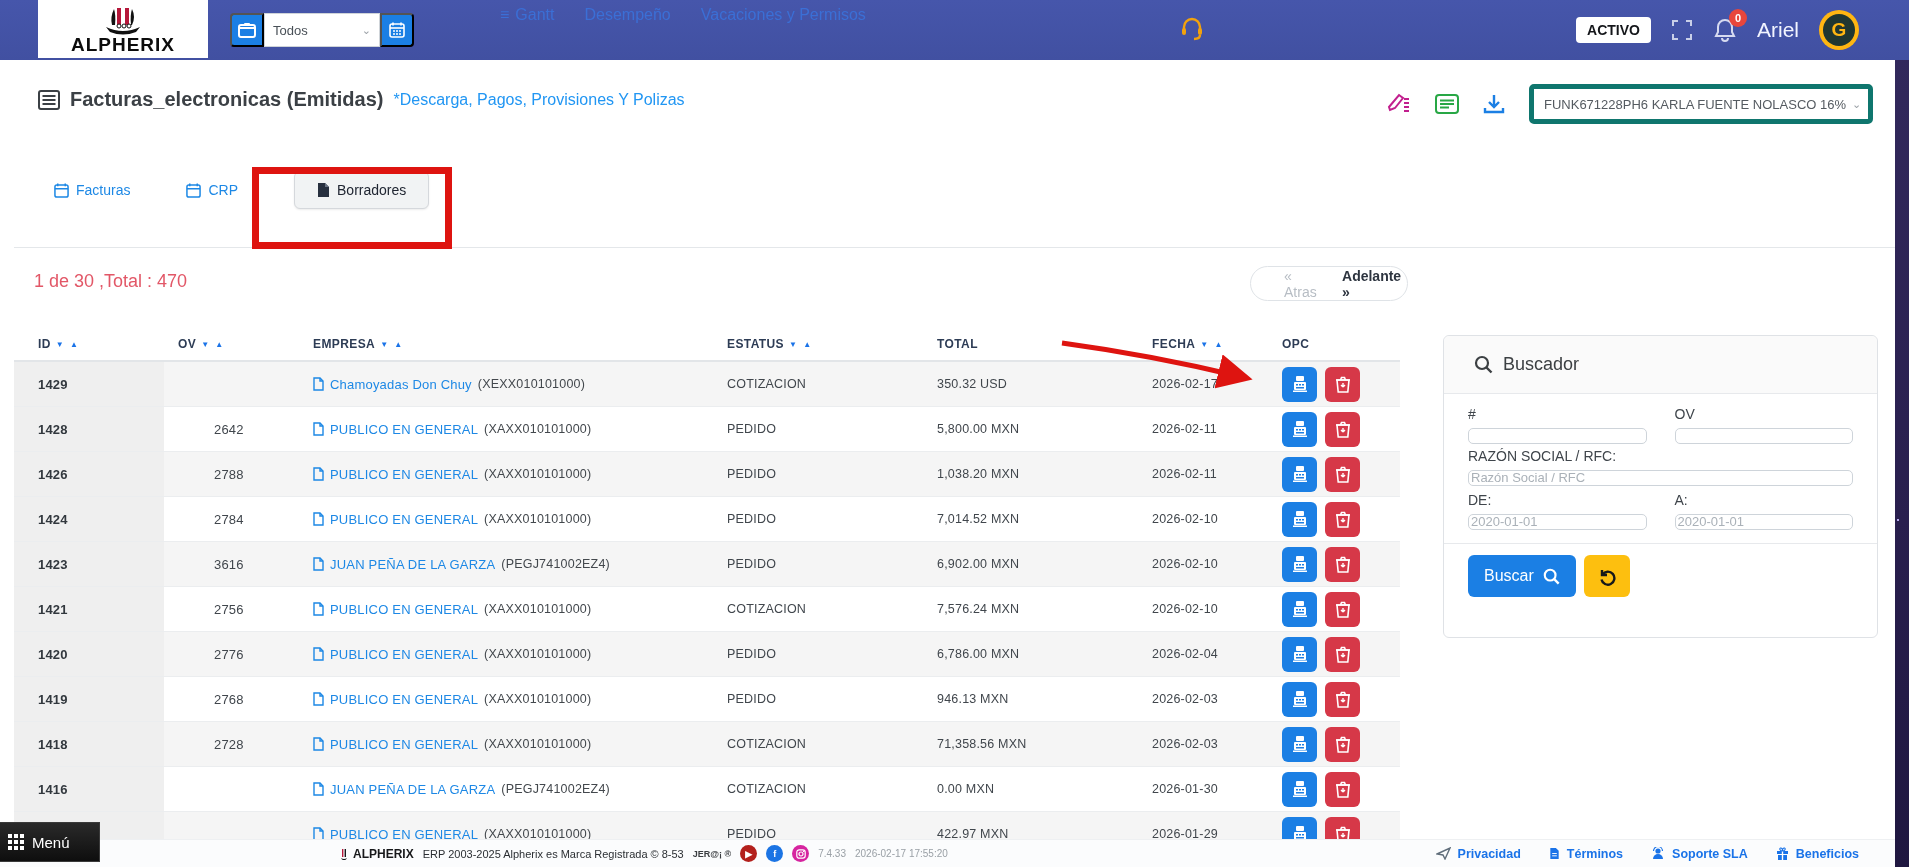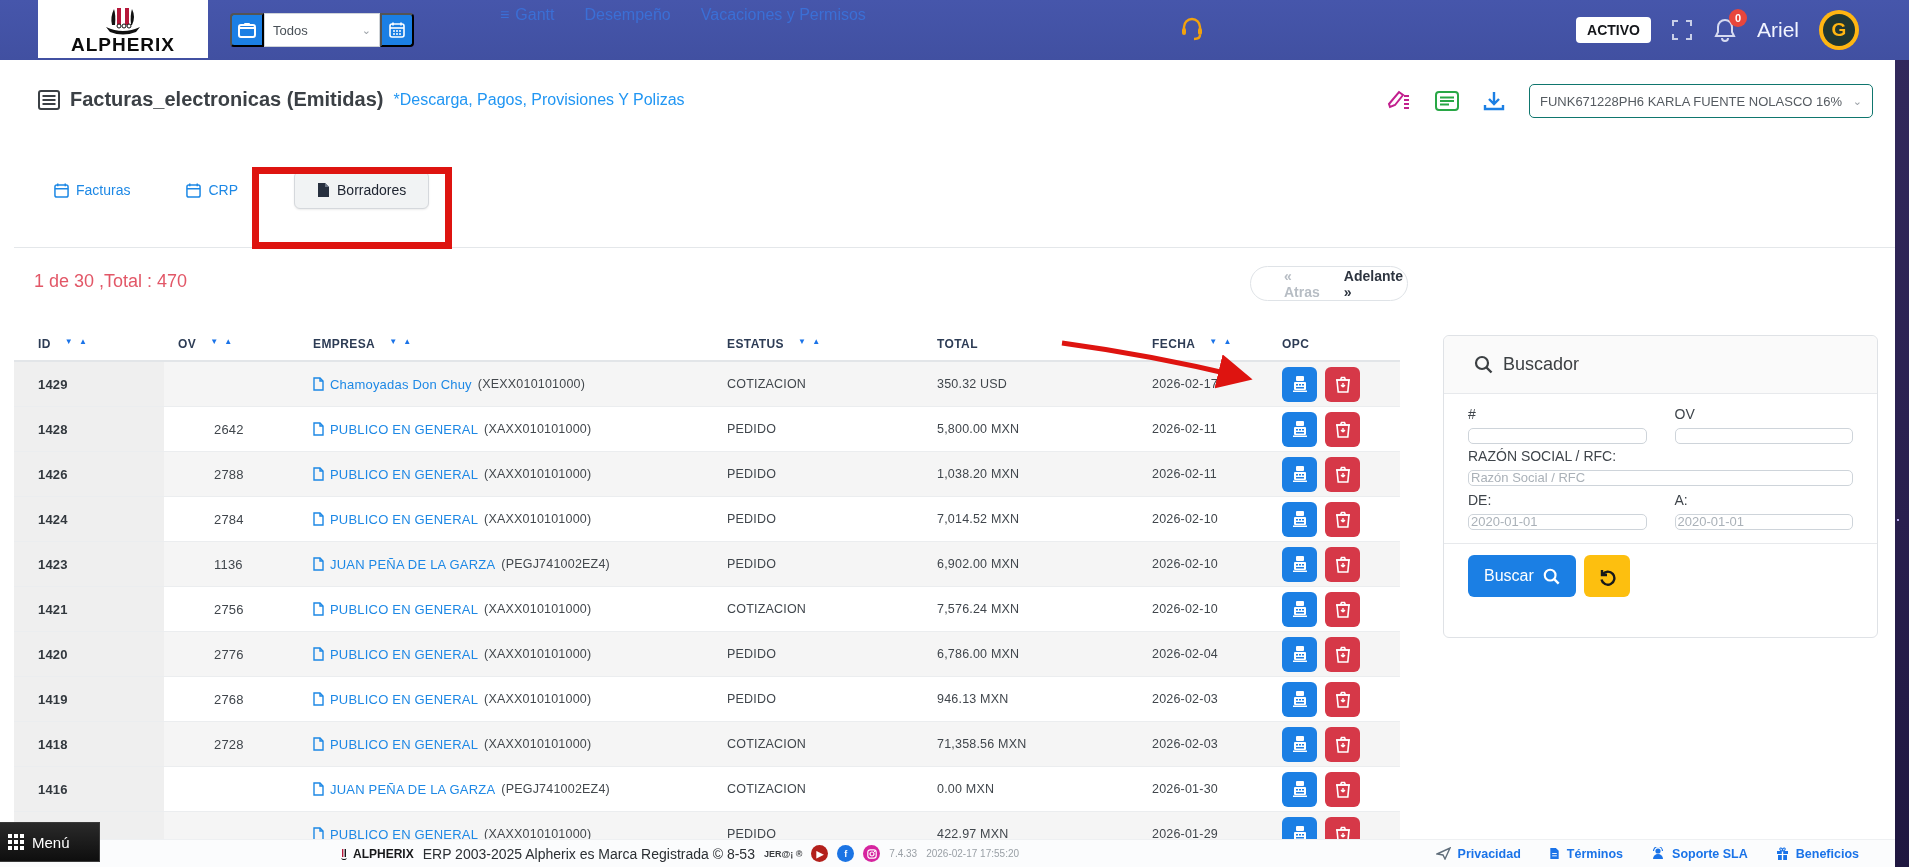--- a/index.html
+++ b/index.html
@@ -39,44 +39,44 @@
   .avatar-inner { width:32px; height:32px; border-radius:50%; background:#203731; color:#ffb612;
     font-weight:bold; font-size:19px; display:flex; align-items:center; justify-content:center; }
 
   
   .content { position:absolute; top:60px; left:0; width:1895px; height:807px; background:#fff; }
 
   .title-bar { position:absolute; top:28px; left:38px; display:flex; align-items:center; gap:10px; }
   .page-title { font-size:20px; color:#3b4045; font-weight:bold; }
   .page-subtitle { font-size:16px; color:#2196f3; text-decoration:none; font-weight:normal; }
   .title-right { position:absolute; top:24px; right:22px; display:flex; align-items:center; gap:24px; }
-  .entity-select { width:344px; height:34px; border:1px solid #0f766e; border-radius:5px; background:#fff;
+  .entity-select { width:344px; height:40px; border:5px solid #0f766e; border-radius:5px; background:#fff;
     display:flex; align-items:center; justify-content:space-between; padding:4px 10px;
     font-size:13px; color:#555b61; white-space:nowrap; }
   .chev { color:#9aa0a6; font-size:11px; margin-left:6px; }
 
   .tabs { position:absolute; top:109px; left:54px; display:flex; align-items:center; gap:56px; height:42px; }
   .tab { display:flex; align-items:center; gap:7px; font-size:14px; color:#1d88e5; cursor:pointer; }
   .tab.active { background:#f1f3f4; border:1px solid #d5d8dc; border-radius:6px;
     color:#202632; padding:10px 22px; box-shadow:0 1px 2px rgba(0,0,0,.08); }
   .tabs-divider { position:absolute; top:187px; left:14px; right:0; height:1px; background:#e4e7ea; }
 
   .pag-summary { position:absolute; top:211px; left:34px; font-size:18px; color:#e25767; }
   .pager { position:absolute; top:206px; left:1250px; width:158px; height:35px;
     border:1px solid #dfe3e7; border-radius:18px; background:#fff;
     display:flex; align-items:center; justify-content:center; gap:18px; }
-  .pager .prev { color:#b7bdc4; font-size:14px; font-weight:700;margin-left:33px; }
+  .pager .prev { color:#b7bdc4; font-size:14px; font-weight:400;margin-left:33px; }
   .pager .next { color:#2e3540; font-size:14px; font-weight:bold; }
 
   
   .table { position:absolute; top:268px; left:14px; width:1386px; }
   .tr, .thead { display:grid; grid-template-columns:150px 135px 420px 210px 215px 130px 1fr; align-items:center; }
   .thead { height:34px; border-bottom:2px solid #e2e5e8; }
   .th { font-size:12px; font-weight:bold; color:#2d3c55; letter-spacing:.4px;
-    display:flex; gap:14px; padding-left:8px; }
+    display:flex; align-items:center; gap:5px; padding-left:8px; }
   .th:first-child { padding-left:24px; }
   .th:nth-child(2), .th:nth-child(3) { padding-left:14px; }
   .sort { color:#1a73e8; font-size:8px; letter-spacing:2px; }
   .tr { height:45px; border-bottom:1px solid #ebedef; background:#fff; }
   .tr.stripe { background:#f5f5f5; }
   .td { font-size:12.5px; color:#40464c; padding-left:8px; letter-spacing:.2px; }
   .td-id { font-size:13px; font-weight:600; color:#32383e; padding-left:24px;
     align-self:stretch; display:flex; align-items:center; background:#efefef; }
   .td-ov { padding-left:14px; font-size:13px;margin-left:36px; }
   .td-emp { padding-left:14px; display:flex; align-items:center; gap:6px; white-space:nowrap; }
@@ -113,21 +113,21 @@
     height:42px; padding:0 16px; font-size:16px; display:flex; align-items:center; gap:9px; cursor:pointer;
     font-family:inherit; }
   .btn-reset { background:#fdbf0f; border:none; border-radius:6px; width:46px; height:42px;
     display:flex; align-items:center; justify-content:center; cursor:pointer; }
 
   
   .footer { position:absolute; bottom:0; left:0; width:1895px; height:28px; background:#fbfcfd;
     border-top:1px solid #eef0f2; z-index:10; display:flex; align-items:center; }
   .foot-center { display:flex; align-items:center; gap:9px; margin-left:338px; }
   .foot-brand { font-weight:bold; font-size:12px; color:#17181a; display:flex; align-items:center; gap:3px; }
-  .foot-text { font-size:14px; color:#2b2f33; }
+  .foot-text { font-size:11px; color:#2b2f33; }
   .foot-mini { font-size:9px; color:#3a3d40; font-weight:bold; }
   .soc { width:17px; height:17px; border-radius:50%; color:#fff; font-size:9px; font-weight:bold;
     display:flex; align-items:center; justify-content:center; }
   .yt { background:#b3201c; } .fb { background:#1b74e4; } .ig { background:#d6249f; }
   .foot-ver { font-size:10px; color:#9aa0a6; }
   .foot-links { margin-left:auto; margin-right:36px; display:flex; gap:28px; }
   .foot-link { color:#1a73e8; font-size:12.5px; font-weight:bold; text-decoration:none;
     display:flex; align-items:center; gap:7px; }
   .menu-btn { position:absolute; left:0; bottom:5px; width:100px; height:40px; z-index:30;
     background:linear-gradient(180deg,#2a2a2a,#0e0e0e); border:1px solid #3a3a3a; border-left:none;
@@ -479,21 +479,21 @@
                 <path d="M2 4 h12 l-1.2 12 H3.2 Z" fill="none" stroke="#fff" stroke-width="1.6"></path>
                 <path d="M1 4 h14 M5.5 4 l1-2.5 h3 l1 2.5" fill="none" stroke="#fff" stroke-width="1.6"></path>
                 <path d="M6 9 l2 2 m0 0 l2-2 m-2 2 v-4" stroke="#fff" stroke-width="1.4" fill="none"></path>
               </svg>
         </button>
       </div>
     </div>
 
     <div class="tr stripe">
       <div class="td td-id">1423</div>
-      <div class="td td-ov">1136</div>
+      <div class="td td-ov">3616</div>
       <div class="td td-emp">
         <span>
           <svg width="11" height="14" viewBox="0 0 11 14">
                 <path d="M1 1 h6 l3 3 v9 H1 Z" fill="none" stroke="#1d88e5" stroke-width="1.4"></path>
                 <path d="M7 1 v3 h3" fill="none" stroke="#1d88e5" stroke-width="1.4"></path>
               </svg>
         </span>
         <a class="emp-link" href="#">JUAN PEÑA DE LA GARZA</a>
         <span class="emp-rfc">(PEGJ741002EZ4)</span>
       </div>

